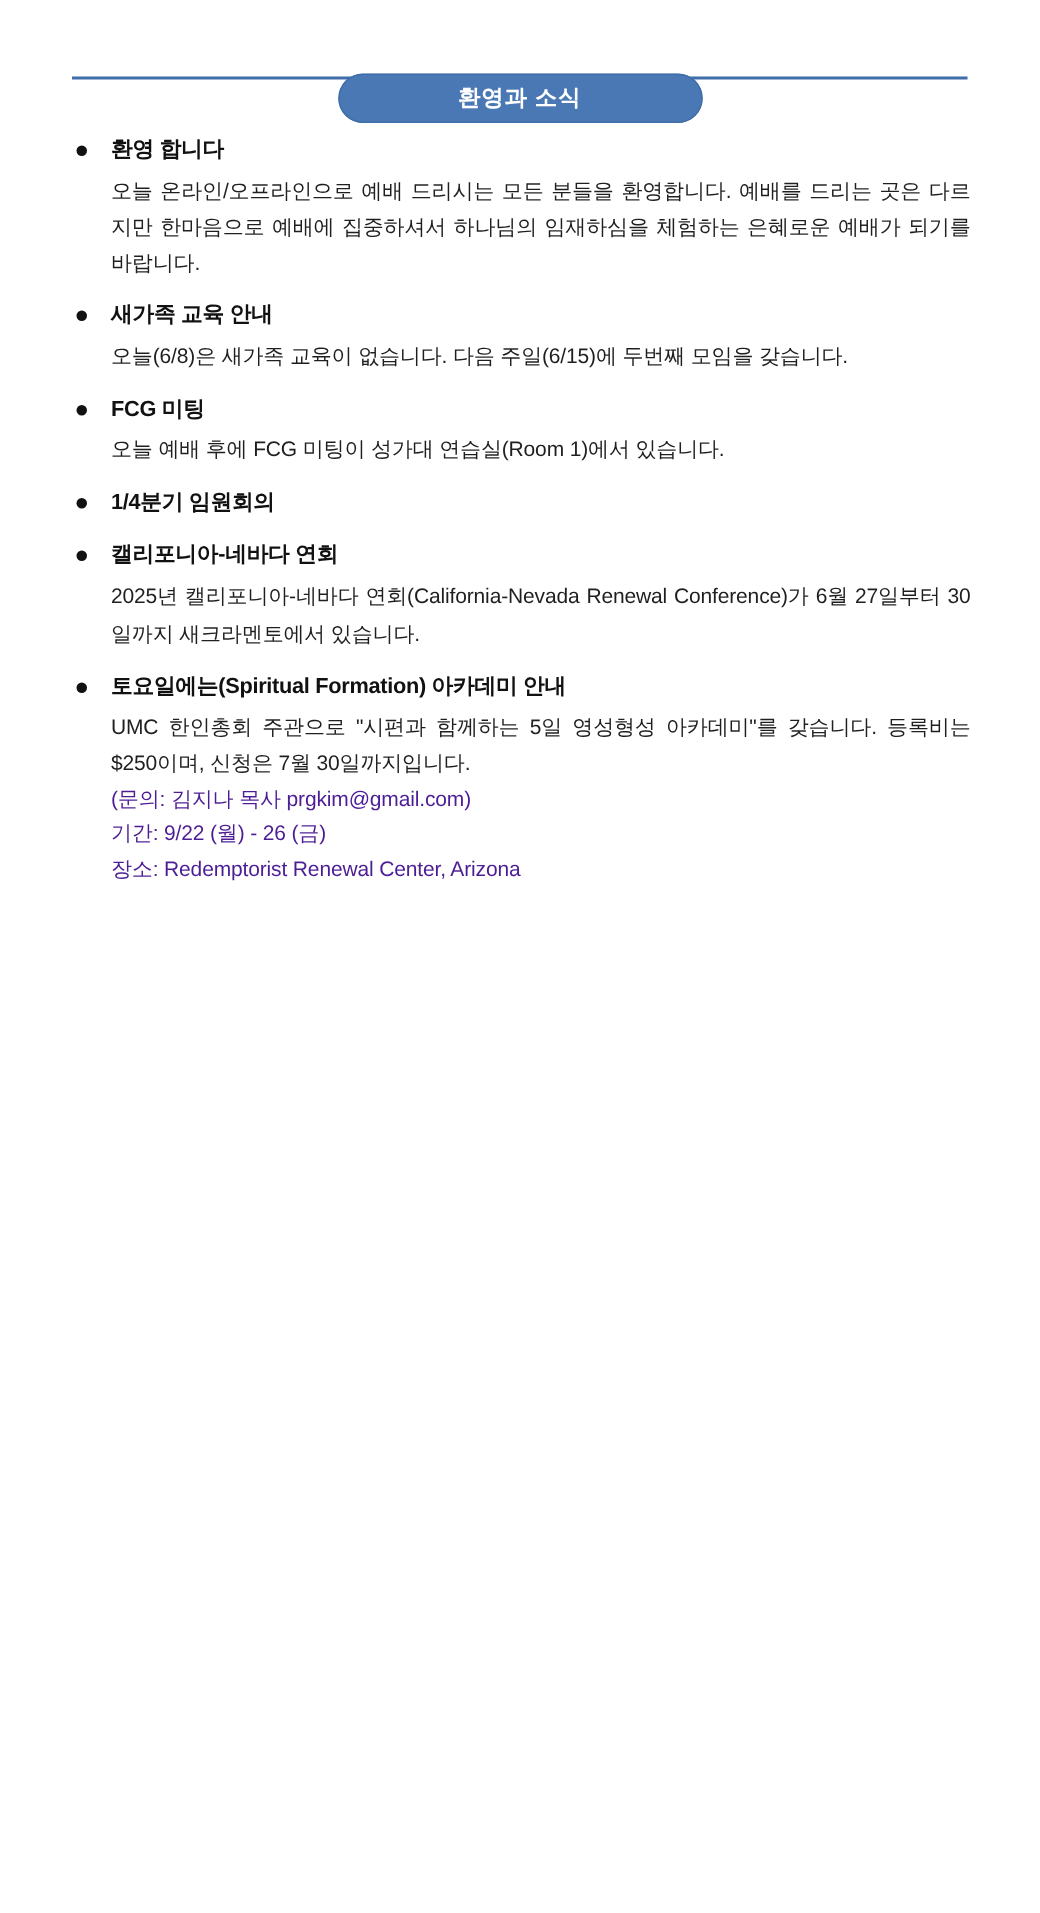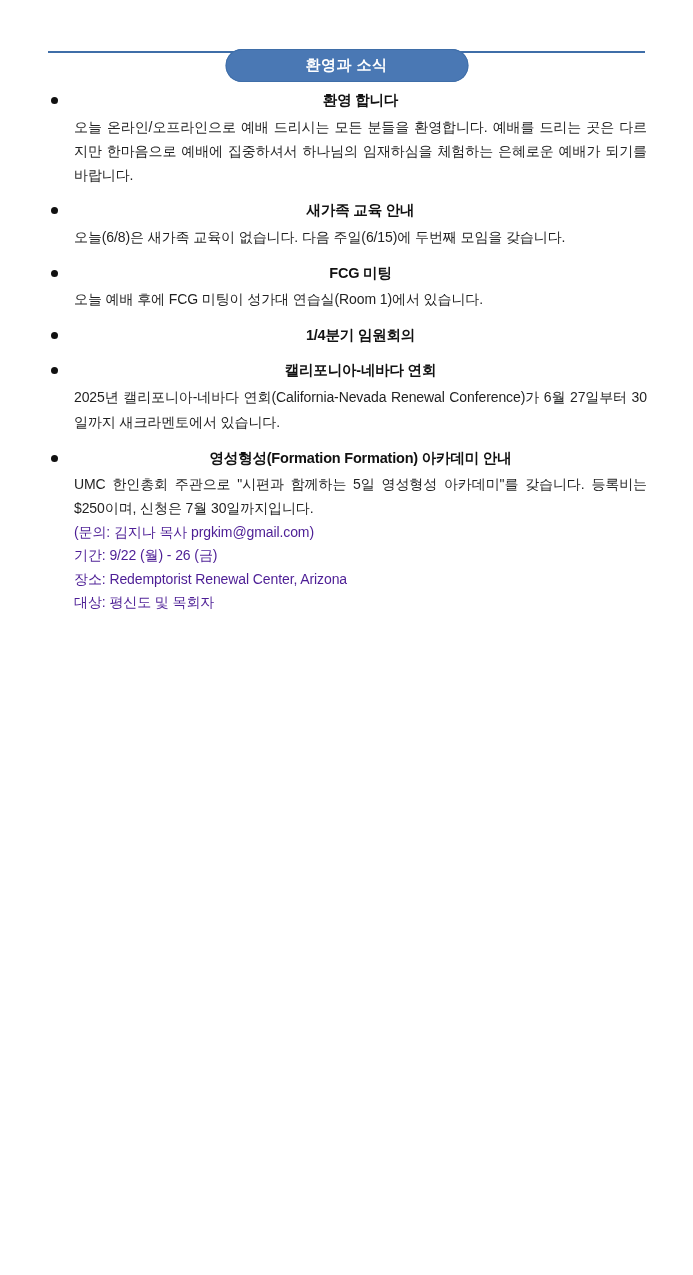--- a/index.html
+++ b/index.html
@@ -78,21 +78,20 @@
     border-radius: 50%;
     background: #111111;
   }
   .item-title {
     font-size: 14.5px;
     font-weight: bold;
     color: #111111;
     line-height: 1.5;
     margin: 0 0 3px 0;
     letter-spacing: -0.2px;
-    text-align: center;
   }
   .item-body {
     font-size: 14px;
     color: #1f1f1f;
     line-height: 1.72;
     margin: 0;
     text-align: justify;
     text-justify: inter-character;
     letter-spacing: -0.1px;
   }
@@ -140,27 +139,26 @@
       <li>
         <p class="item-title">1/4분기 임원회의</p>
       </li>
 
       <li>
         <p class="item-title">캘리포니아-네바다 연회</p>
         <p class="item-body loose">2025년 캘리포니아-네바다 연회(California-Nevada Renewal Conference)가 6월 27일부터 30일까지 새크라멘토에서 있습니다.</p>
       </li>
 
       <li>
-        <p class="item-title">영성형성(Formation Formation) 아카데미 안내</p>
+        <p class="item-title">토요일에는(Spiritual Formation) 아카데미 안내</p>
         <p class="item-body">UMC 한인총회 주관으로 "시편과 함께하는 5일 영성형성 아카데미"를 갖습니다. 등록비는 $250이며, 신청은 7월 30일까지입니다.</p>
         <div class="lines">
           <div class="line">(문의: 김지나 목사 prgkim@gmail.com)</div>
           <div class="line">기간: 9/22 (월) - 26 (금)</div>
           <div class="line">장소: Redemptorist Renewal Center, Arizona</div>
-          <div class="line">대상: 평신도 및 목회자</div>
         </div>
       </li>
 
 
     </ul>
     <div class="spacer-bottom"></div>
   </div>
 
 </div>
 

